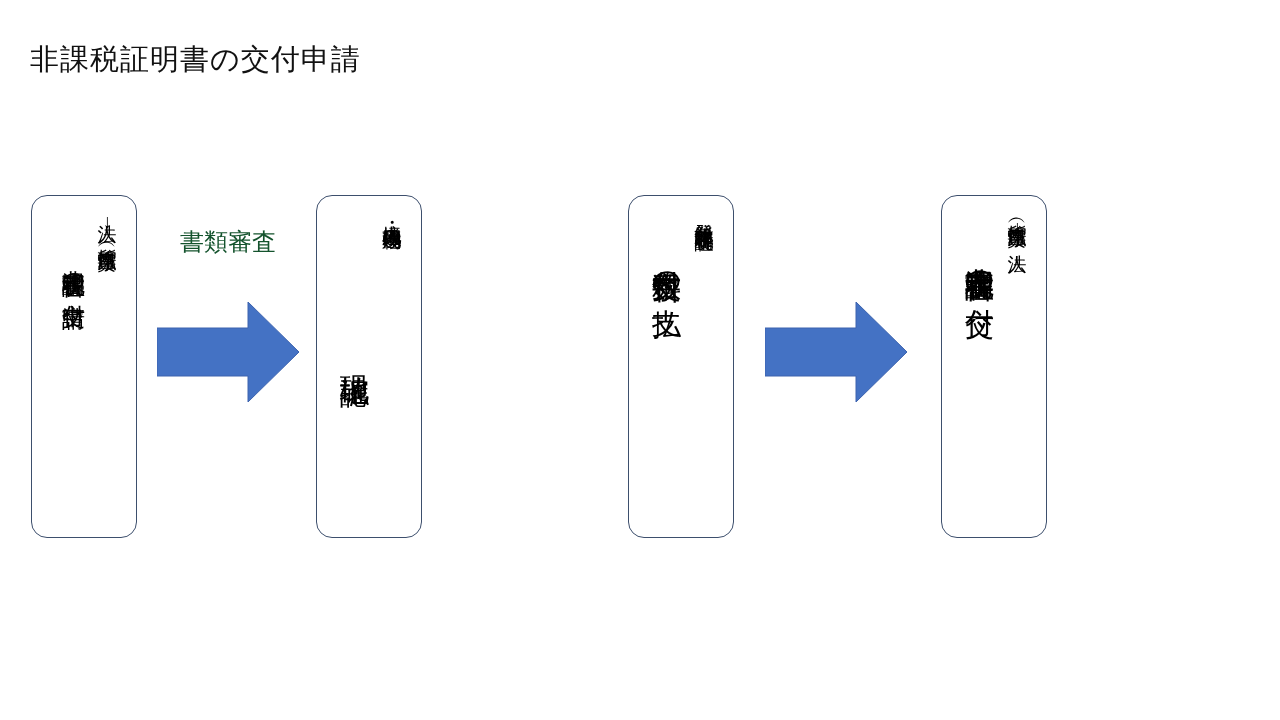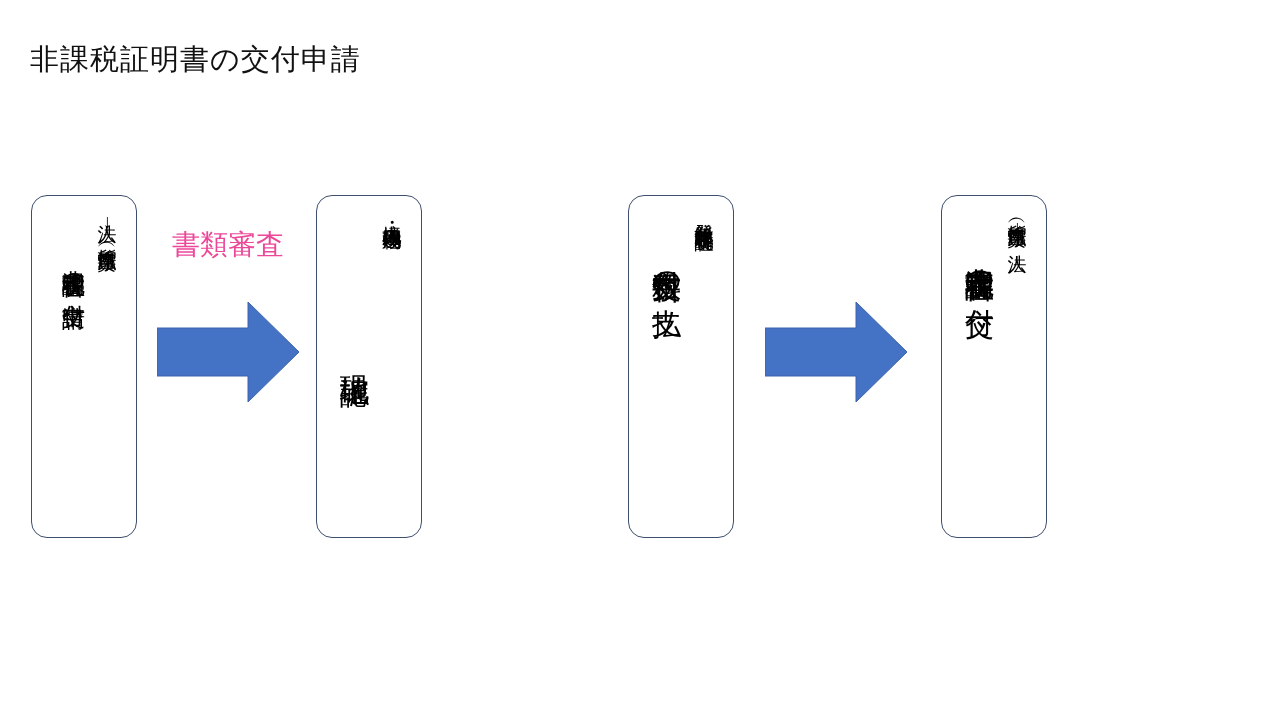--- a/index.html
+++ b/index.html
@@ -67,23 +67,23 @@
   .arrow-group.a1 { left: 157px; }
   .arrow-group.a2 { left: 455px; }
   .arrow-group.a3 { left: 765px; }
 
   .arrow-label {
     position: absolute;
     top: 0;
     left: 0;
     width: 100%;
     text-align: center;
-    font-size: 28px;
+    font-size: 24px;
     line-height: 1.2;
-    color: #ec4899;
+    color: #14532d;
     white-space: nowrap;
   }
   .arrow-svg {
     position: absolute;
     top: 74px;
     left: 0;
     width: 142px;
     height: 100px;
     display: block;
   }

